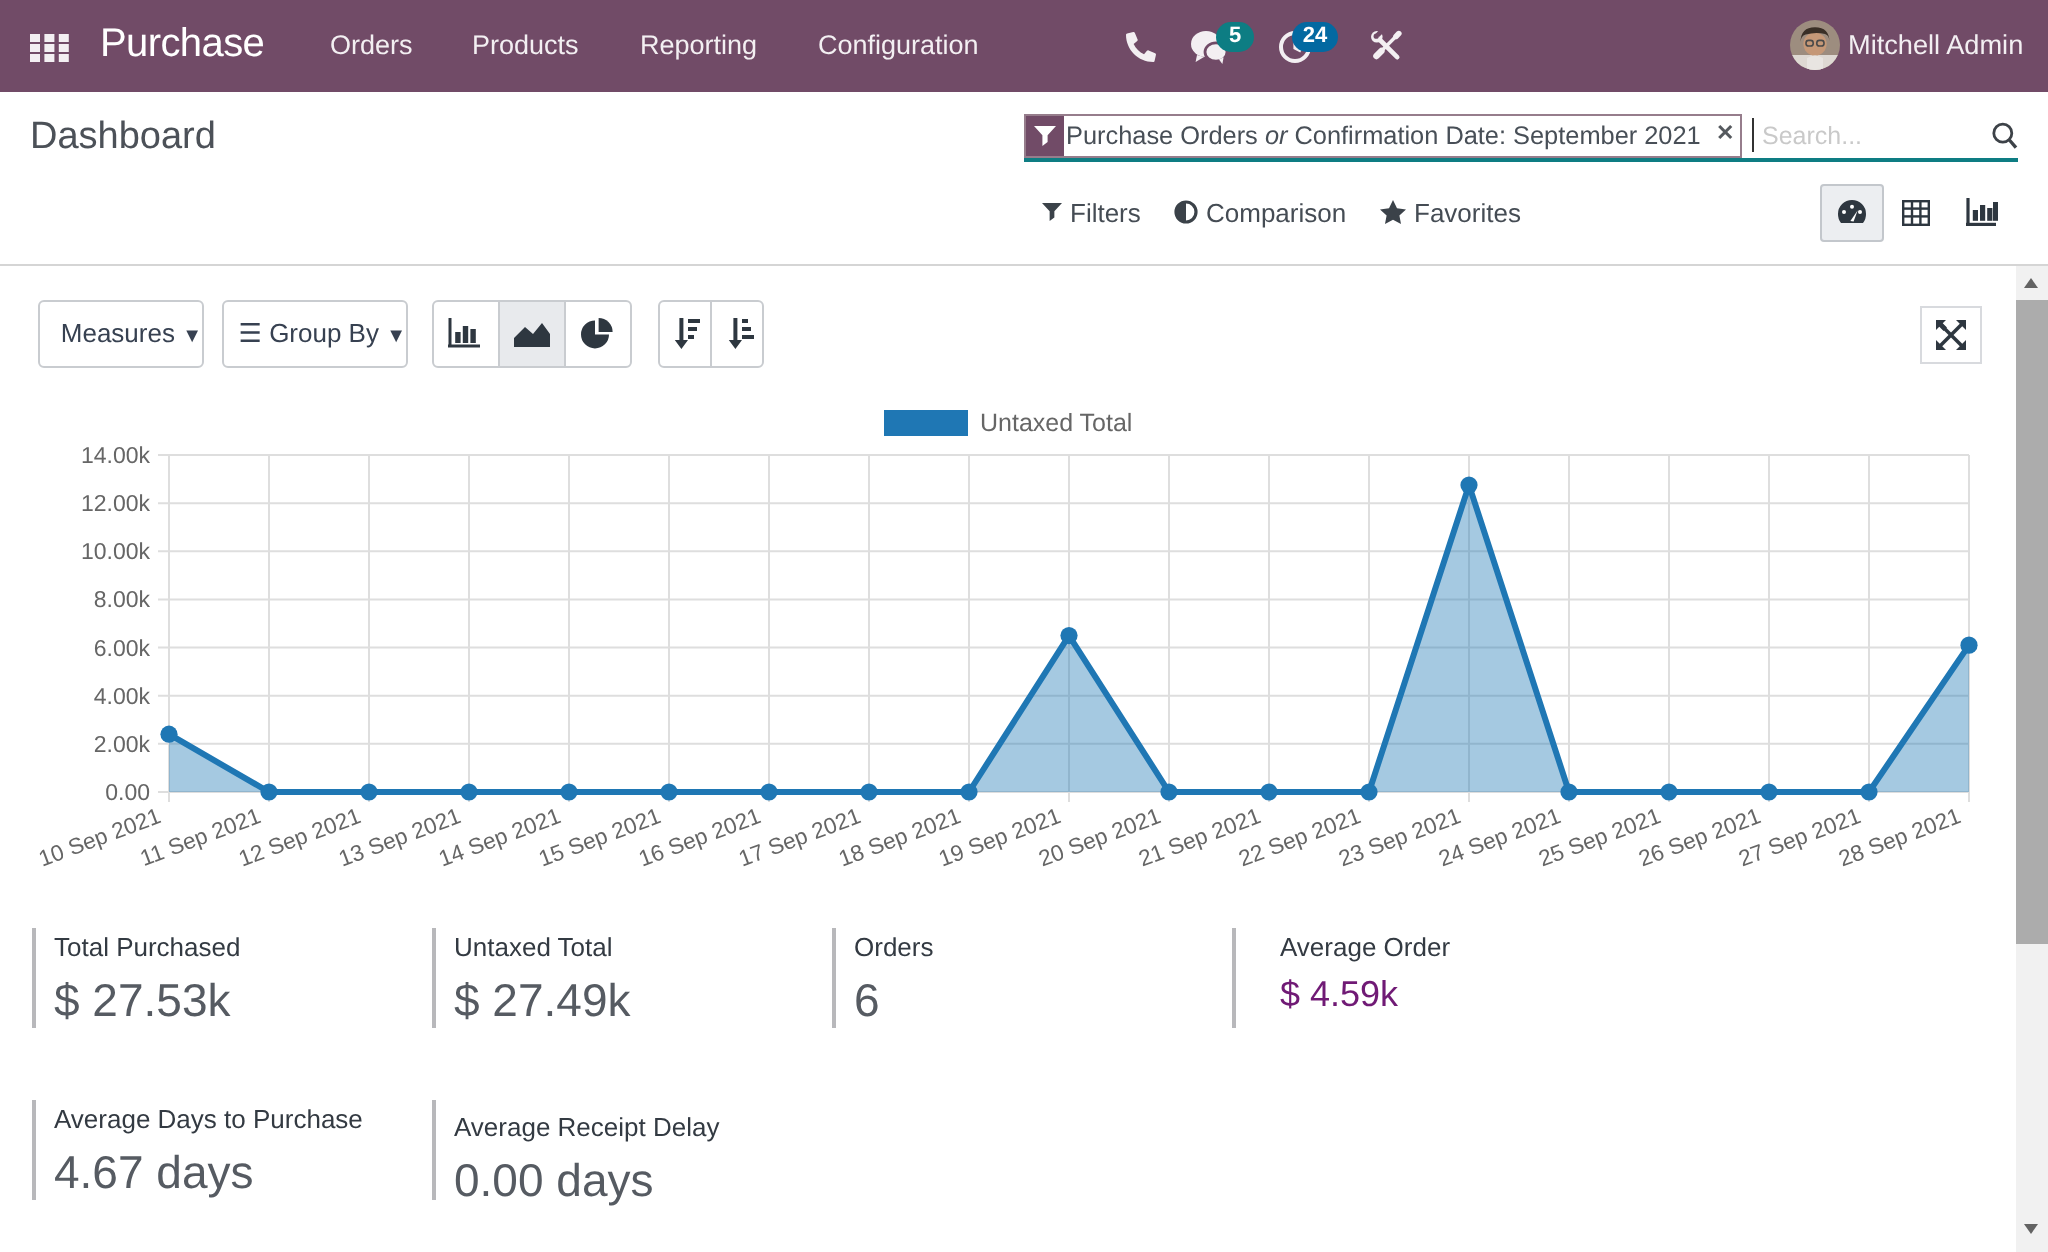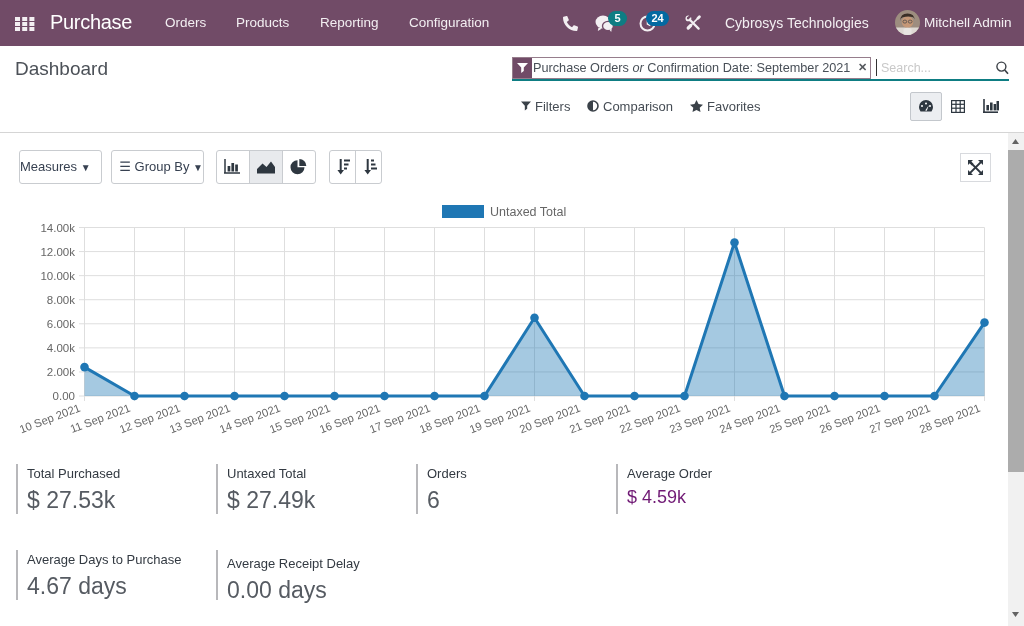--- a/index.html
+++ b/index.html
@@ -52,21 +52,20 @@
 
 <svg class="abs" style="left:685px;top:15px" width="17" height="16" viewBox="0 0 17 16">
   <line x1="5" y1="5" x2="13.6" y2="13.6" stroke="#f3eff2" stroke-width="2.3" stroke-linecap="round"></line>
   <circle cx="3.4" cy="3.4" r="2.9" fill="#f3eff2"></circle>
   <circle cx="3.1" cy="3.1" r="1.3" fill="#714B67"></circle>
   <rect x="2" y="-2.8" width="2.4" height="5.2" fill="#714B67" transform="rotate(45 3.1 3.1)"></rect>
   <line x1="13.8" y1="2.4" x2="6.2" y2="10" stroke="#f3eff2" stroke-width="1.7"></line>
   <line x1="14.4" y1="1.8" x2="13" y2="3.2" stroke="#f3eff2" stroke-width="2.8" stroke-linecap="round"></line>
   <line x1="5.7" y1="10.5" x2="3.2" y2="13" stroke="#f3eff2" stroke-width="3.2" stroke-linecap="round"></line>
 </svg>
-<div class="abs navtxt" style="left:725px;top:0;font-size:14px">Cybrosys Technologies</div>
 
 <svg class="abs" style="left:895px;top:10px" width="25" height="25" viewBox="0 0 25 25">
   <defs>
         <clipPath id="avc">
           <circle cx="12.5" cy="12.5" r="12.5"></circle>
         </clipPath>
       </defs>
   <g clip-path="url(#avc)">
     <rect width="25" height="25" fill="#9d8d7f"></rect>
     <rect y="17.5" width="25" height="7.5" fill="#ded9d3"></rect>
@@ -129,21 +128,21 @@
   <line x1="1" y1="0" x2="1" y2="13.2" stroke="#2e3740" stroke-width="1.6"></line>
   <line x1="0" y1="13.2" x2="15" y2="13.2" stroke="#2e3740" stroke-width="1.6"></line>
   <rect x="3.4" y="6" width="2.6" height="5.4" fill="#2e3740"></rect>
   <rect x="7" y="3.5" width="2.6" height="7.9" fill="#2e3740"></rect>
   <rect x="10.6" y="5" width="2.6" height="6.4" fill="#2e3740"></rect>
   <rect x="13.5" y="2" width="2.5" height="9.4" fill="#2e3740"></rect>
 </svg>
 
 <div class="abs" style="left:0;top:132px;width:1024px;height:1px;background:#d5d5d5"></div>
 
-<div class="abs" style="left:19px;top:150px;width:83px;height:34px;border:1px solid #c9ccd0;box-sizing:border-box;border-radius:3px;text-align:left;font-size:13px;font-weight:500;color:#374151;line-height:32px">Measures <span style="font-size:10px">▼</span></div>
+<div class="abs" style="left:19px;top:150px;width:83px;height:34px;border:1px solid #c9ccd0;box-sizing:border-box;border-radius:3px;text-align:right;font-size:13px;font-weight:500;color:#374151;line-height:32px">Measures <span style="font-size:10px">▼</span></div>
 <div class="abs" style="left:111px;top:150px;width:93px;height:34px;border:1px solid #c9ccd0;box-sizing:border-box;border-radius:3px;text-align:right;font-size:13px;font-weight:500;color:#374151;line-height:32px">☰ Group By <span style="font-size:10px">▼</span></div>
 
 <div class="abs" style="left:216px;top:150px;width:100px;height:34px;border:1px solid #c9ccd0;box-sizing:border-box;border-radius:3px"></div>
 <div class="abs" style="left:249px;top:151px;width:34px;height:32px;background:#e8eaed;border-left:1px solid #c9ccd0;border-right:1px solid #c9ccd0;box-sizing:border-box"></div>
 <svg class="abs" style="left:224px;top:159px" width="17" height="16" viewBox="0 0 17 16">
   <line x1="1" y1="0" x2="1" y2="14" stroke="#2e3740" stroke-width="1.5"></line>
   <line x1="0" y1="14" x2="16" y2="14" stroke="#2e3740" stroke-width="1.5"></line>
   <rect x="3.6" y="7" width="2.7" height="5.5" fill="#2e3740"></rect>
   <rect x="7.4" y="4" width="2.7" height="8.5" fill="#2e3740"></rect>
   <rect x="11.2" y="5.5" width="2.7" height="7" fill="#2e3740"></rect>
@@ -280,21 +279,21 @@
   <div style="font-size:23px;color:#565b62;margin-top:6px">$ 27.53k</div>
 </div>
 <div class="abs" style="left:216px;top:464px;width:198px;height:50px;border-left:2px solid #b8b8bb;padding-left:9px">
   <div style="font-size:13px;color:#333a42;margin-top:2px">Untaxed Total</div>
   <div style="font-size:23px;color:#565b62;margin-top:6px">$ 27.49k</div>
 </div>
 <div class="abs" style="left:416px;top:464px;width:198px;height:50px;border-left:2px solid #b8b8bb;padding-left:9px">
   <div style="font-size:13px;color:#333a42;margin-top:2px">Orders</div>
   <div style="font-size:23px;color:#565b62;margin-top:6px">6</div>
 </div>
-<div class="abs" style="left:616px;top:464px;width:198px;height:50px;border-left:2px solid #b8b8bb;padding-left:9px">
+<div class="abs" style="left:616px;top:464px;width:198px;height:50px;border-left:2px solid #b8b8bb;padding-left:22px">
   <div style="font-size:13px;color:#333a42;margin-top:2px">Average Order</div>
   <div style="font-size:18px;color:#701a75;margin-top:6px">$ 4.59k</div>
 </div>
 <div class="abs" style="left:16px;top:550px;width:198px;height:50px;border-left:2px solid #b8b8bb;padding-left:9px">
   <div style="font-size:13px;color:#333a42;margin-top:2px">Average Days to Purchase</div>
   <div style="font-size:23px;color:#565b62;margin-top:6px">4.67 days</div>
 </div>
 <div class="abs" style="left:216px;top:550px;width:198px;height:50px;border-left:2px solid #b8b8bb;padding-left:9px">
   <div style="font-size:13px;color:#333a42;margin-top:6px">Average Receipt Delay</div>
   <div style="font-size:23px;color:#565b62;margin-top:6px">0.00 days</div>

